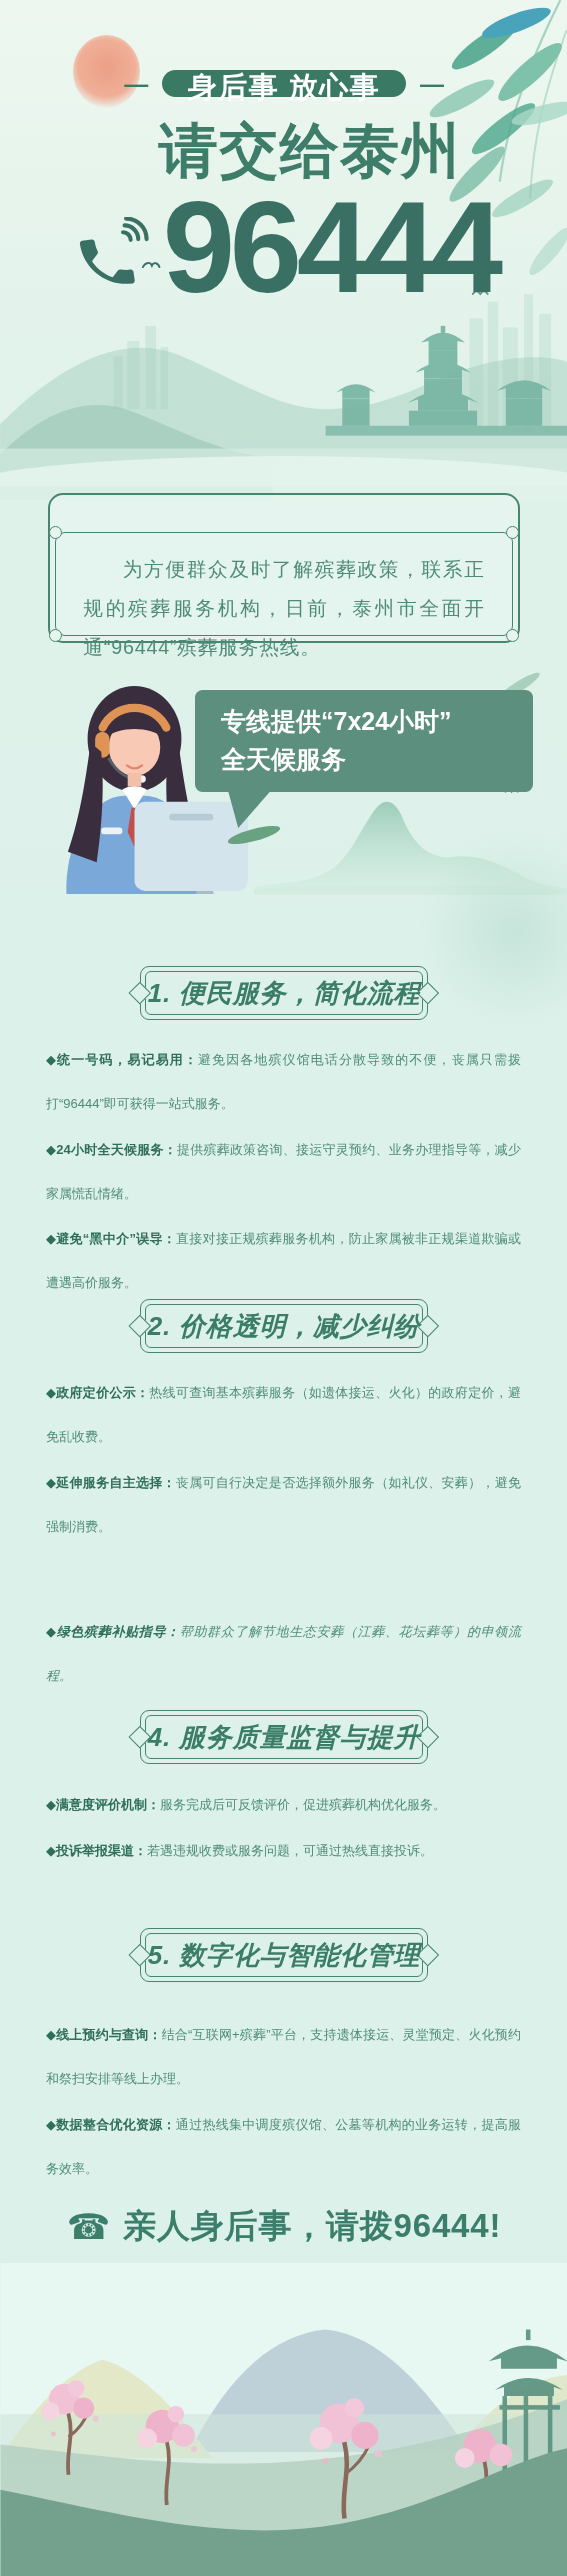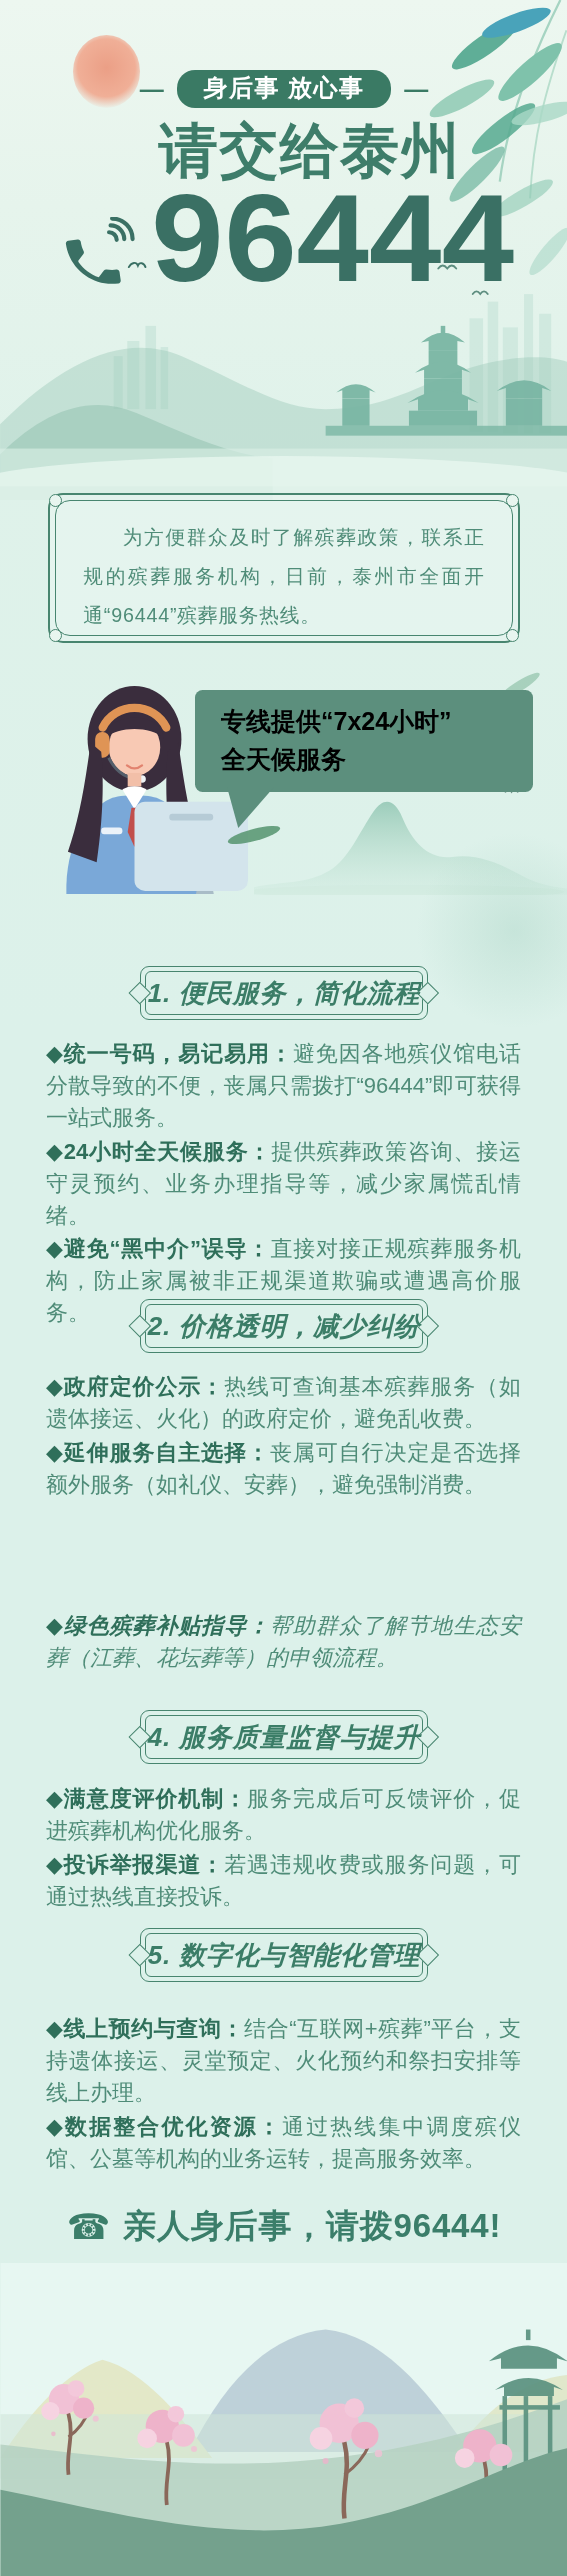--- a/index.html
+++ b/index.html
@@ -13,55 +13,55 @@
     font-family:"Liberation Sans","DejaVu Sans",sans-serif;
   }
   .art{position:absolute;z-index:0;pointer-events:none;}
   .content{position:absolute;z-index:2;}
 
   
   .sun{left:73px;top:35px;width:67px;height:73px;border-radius:50%;
     background:radial-gradient(circle at 50% 45%, #eb9f86 0%, #f0af97 55%, rgba(240,175,151,0) 78%);}
   .badge-row{top:70px;left:0;width:100%;display:flex;align-items:center;justify-content:center;}
   .dash{color:var(--badge);font-weight:700;font-size:24px;margin:0 13.6px;line-height:1;}
-  .badge{background:var(--badge);color:#fff;font-weight:700;font-size:24px;letter-spacing:1.5px;
-    padding:0 26px;height:38px;line-height:35px;border-radius:18px;}
+  .badge{background:var(--badge);color:#fff;font-weight:700;font-size:29px;letter-spacing:1.5px;
+    padding:0 26px;height:27px;line-height:35px;border-radius:18px;}
   .title{top:112px;left:0;width:100%;margin:0;text-align:center;
     font-size:59px;font-weight:800;color:#3e7d6a;letter-spacing:1.5px;padding-left:26px;}
   .hotline-row{top:182px;left:0;width:100%;display:flex;align-items:center;justify-content:center;}
   .hotline-row svg{margin:19.7px 1.5px 0 0;}
-  .number{font-family:Liberation Mono, monospace;font-weight:700;
+  .number{font-family:Liberation Sans, sans-serif;font-weight:700;
     font-size:130px;line-height:1;color:#3a7064;letter-spacing:-5.3px;}
 
   
   .intro-box{left:48px;top:493px;width:472px;height:150px;border:2.3px solid var(--frame);
     border-radius:15px;background:rgba(240,250,246,.35);box-sizing:border-box;}
-  .intro-inner{position:absolute;inset:5.3px;border:1.5px solid var(--frame);border-radius:15px;}
+  .intro-inner{position:absolute;inset:5.3px;border:1.5px solid var(--frame);border-radius:10px;margin-top:32px;}
   .co{position:absolute;width:11.4px;height:11.4px;border:1.5px solid var(--frame);border-radius:50%;background:#e8f5ef;}
   .co.tl{left:-7.6px;top:-7.6px}.co.tr{right:-7.6px;top:-7.6px}.co.bl{left:-7.6px;bottom:-7.6px}.co.br{right:-7.6px;bottom:-7.6px}
   .intro-text{margin:0;padding:16.6px 27px 0;font-size:19.7px;line-height:39px;color:var(--body);
     text-align:justify;text-indent:2em;letter-spacing:0.8px;}
 
   
   .bubble{left:195px;top:690px;width:338px;box-sizing:border-box;background:var(--bubble);
-    border-radius:7.6px;padding:12px 26px 13.6px;color:#000000;font-weight:700;font-size:25px;line-height:38px;}
+    border-radius:7.6px;padding:12px 26px 13.6px;color:#ffffff;font-weight:700;font-size:25px;line-height:38px;}
   .bubble-tail{left:227px;top:787px;width:47px;height:41px;background:var(--bubble);
     clip-path:polygon(0 0,100% 0,24% 100%);}
 
   
   .section-frame{position:absolute;left:140px;width:288px;height:54px;box-sizing:border-box;
     border:1.5px solid var(--frame);border-radius:9px;display:flex;align-items:center;justify-content:center;}
   .section-frame::before{content:"";position:absolute;inset:3.8px;border:1.5px solid var(--frame);border-radius:6px;}
   .orn{position:absolute;top:50%;width:13.6px;height:13.6px;margin-top:-8.3px;background:var(--pagebg);
     border:1.5px solid var(--frame);transform:rotate(45deg);}
   .orn-l{left:-9px}.orn-r{right:-9px}
   .section-heading{margin:0;font-size:26px;font-weight:700;color:#3b7d67;letter-spacing:0.8px;position:relative;z-index:1;font-style:italic;}
 
   .bullets{position:absolute;left:46px;width:475px;}
-  .bullet{margin:0 0 1.5px;font-size:22px;line-height:32px;color:var(--body);text-align:justify;}
+  .bullet{margin:0 0 1.5px;font-size:13px;line-height:44px;color:var(--body);text-align:justify;}
   .bullet b{color:var(--dark);font-weight:700;}
 
   
   .cta{top:2204px;left:0;width:100%;display:flex;align-items:center;justify-content:center;
     color:#3b7e6a;font-weight:800;font-size:33px;letter-spacing:0.8px;}
   .tel{font-size:35px;margin-right:12px;line-height:1;}
 
   .leaf{position:absolute;z-index:1;border-radius:50%;}
 </style>
 </head>

